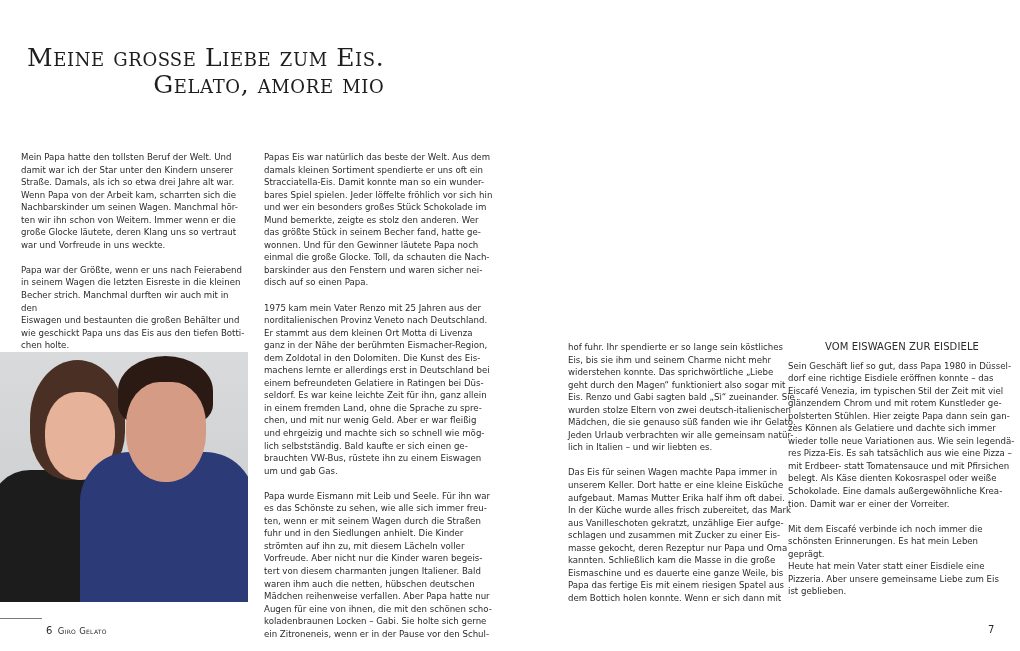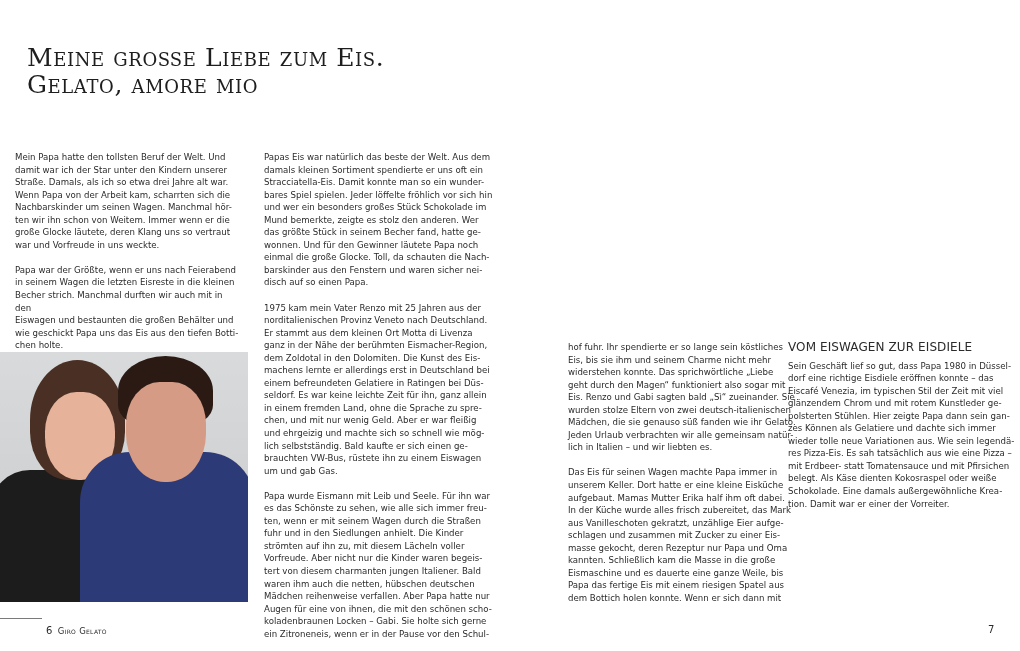--- a/index.html
+++ b/index.html
@@ -9,33 +9,33 @@
     font-family: "DejaVu Sans", "Liberation Sans", sans-serif;
   }
   .page { position: absolute; top: 0; height: 651px; }
   .page-left { left: 0; width: 510px; }
   .page-right { left: 510px; width: 510px; }
 
   .title {
     position: absolute; left: 27px; top: 44px; margin: 0;
     font-family: "DejaVu Serif", "Liberation Serif", serif;
     font-weight: normal; font-variant: small-caps;
-    font-size: 25px; line-height: 27px; letter-spacing: 0.6px; color: #1e1e1e;
+    font-size: 25px; line-height: 27px; letter-spacing: 0.6px; color: #1e1e1e; text-align: right;
   }
   .title span { display: block; }
 
   .col {
     position: absolute; font-size: 8.6px; line-height: 12.55px; color: #2b2b2b;
   }
   .col p { margin: 0 0 12.5px 0; white-space: pre-line; }
   .col h3 {
-    margin: 0 0 6px 0; font-size: 12px; line-height: 12.55px;
-    font-weight: normal; letter-spacing: 0.1px; color: #2b2b2b;
-  }
-  .col1 { left: 15px; top: 151px; width: 225px; }
+    margin: 0 0 6px 0; font-size: 10px; line-height: 12.55px;
+    font-weight: normal; letter-spacing: 0.1px; color: #2b2b2b; text-align: center;
+  }
+  .col1 { left: 21px; top: 151px; width: 225px; }
   .col2 { left: 264px; top: 151px; width: 236px; }
   .col3 { left: 551px; top: 341px; width: 228px; margin-left: 17px; }
   .col4 { left: 788px; top: 341px; width: 228px; }
 
   
   .photo-portrait {
     position: absolute; left: 0; top: 352px; width: 248px; height: 250px;
     overflow: hidden; background: linear-gradient(180deg,#d9dadb 0%,#c9cacb 100%);
   }
   .photo-portrait .woman-hair { position:absolute; left:30px; top:8px; width:95px; height:120px; border-radius:50% 50% 40% 40%; background:#4a3024; }
@@ -193,16 +193,21 @@
 Eiscafé Venezia, im typischen Stil der Zeit mit viel
 glänzendem Chrom und mit rotem Kunstleder ge-
 polsterten Stühlen. Hier zeigte Papa dann sein gan-
 zes Können als Gelatiere und dachte sich immer
 wieder tolle neue Variationen aus. Wie sein legendä-
 res Pizza-Eis. Es sah tatsächlich aus wie eine Pizza –
 mit Erdbeer- statt Tomatensauce und mit Pfirsichen
 belegt. Als Käse dienten Kokosraspel oder weiße
 Schokolade. Eine damals außergewöhnliche Krea-
 tion. Damit war er einer der Vorreiter.</p>
+    <p>Mit dem Eiscafé verbinde ich noch immer die
+schönsten Erinnerungen. Es hat mein Leben geprägt.
+Heute hat mein Vater statt einer Eisdiele eine
+Pizzeria. Aber unsere gemeinsame Liebe zum Eis
+ist geblieben.</p>
   </div>
 
   <div class="footer-right">7</div>
 </div>
 
 </body></html>

